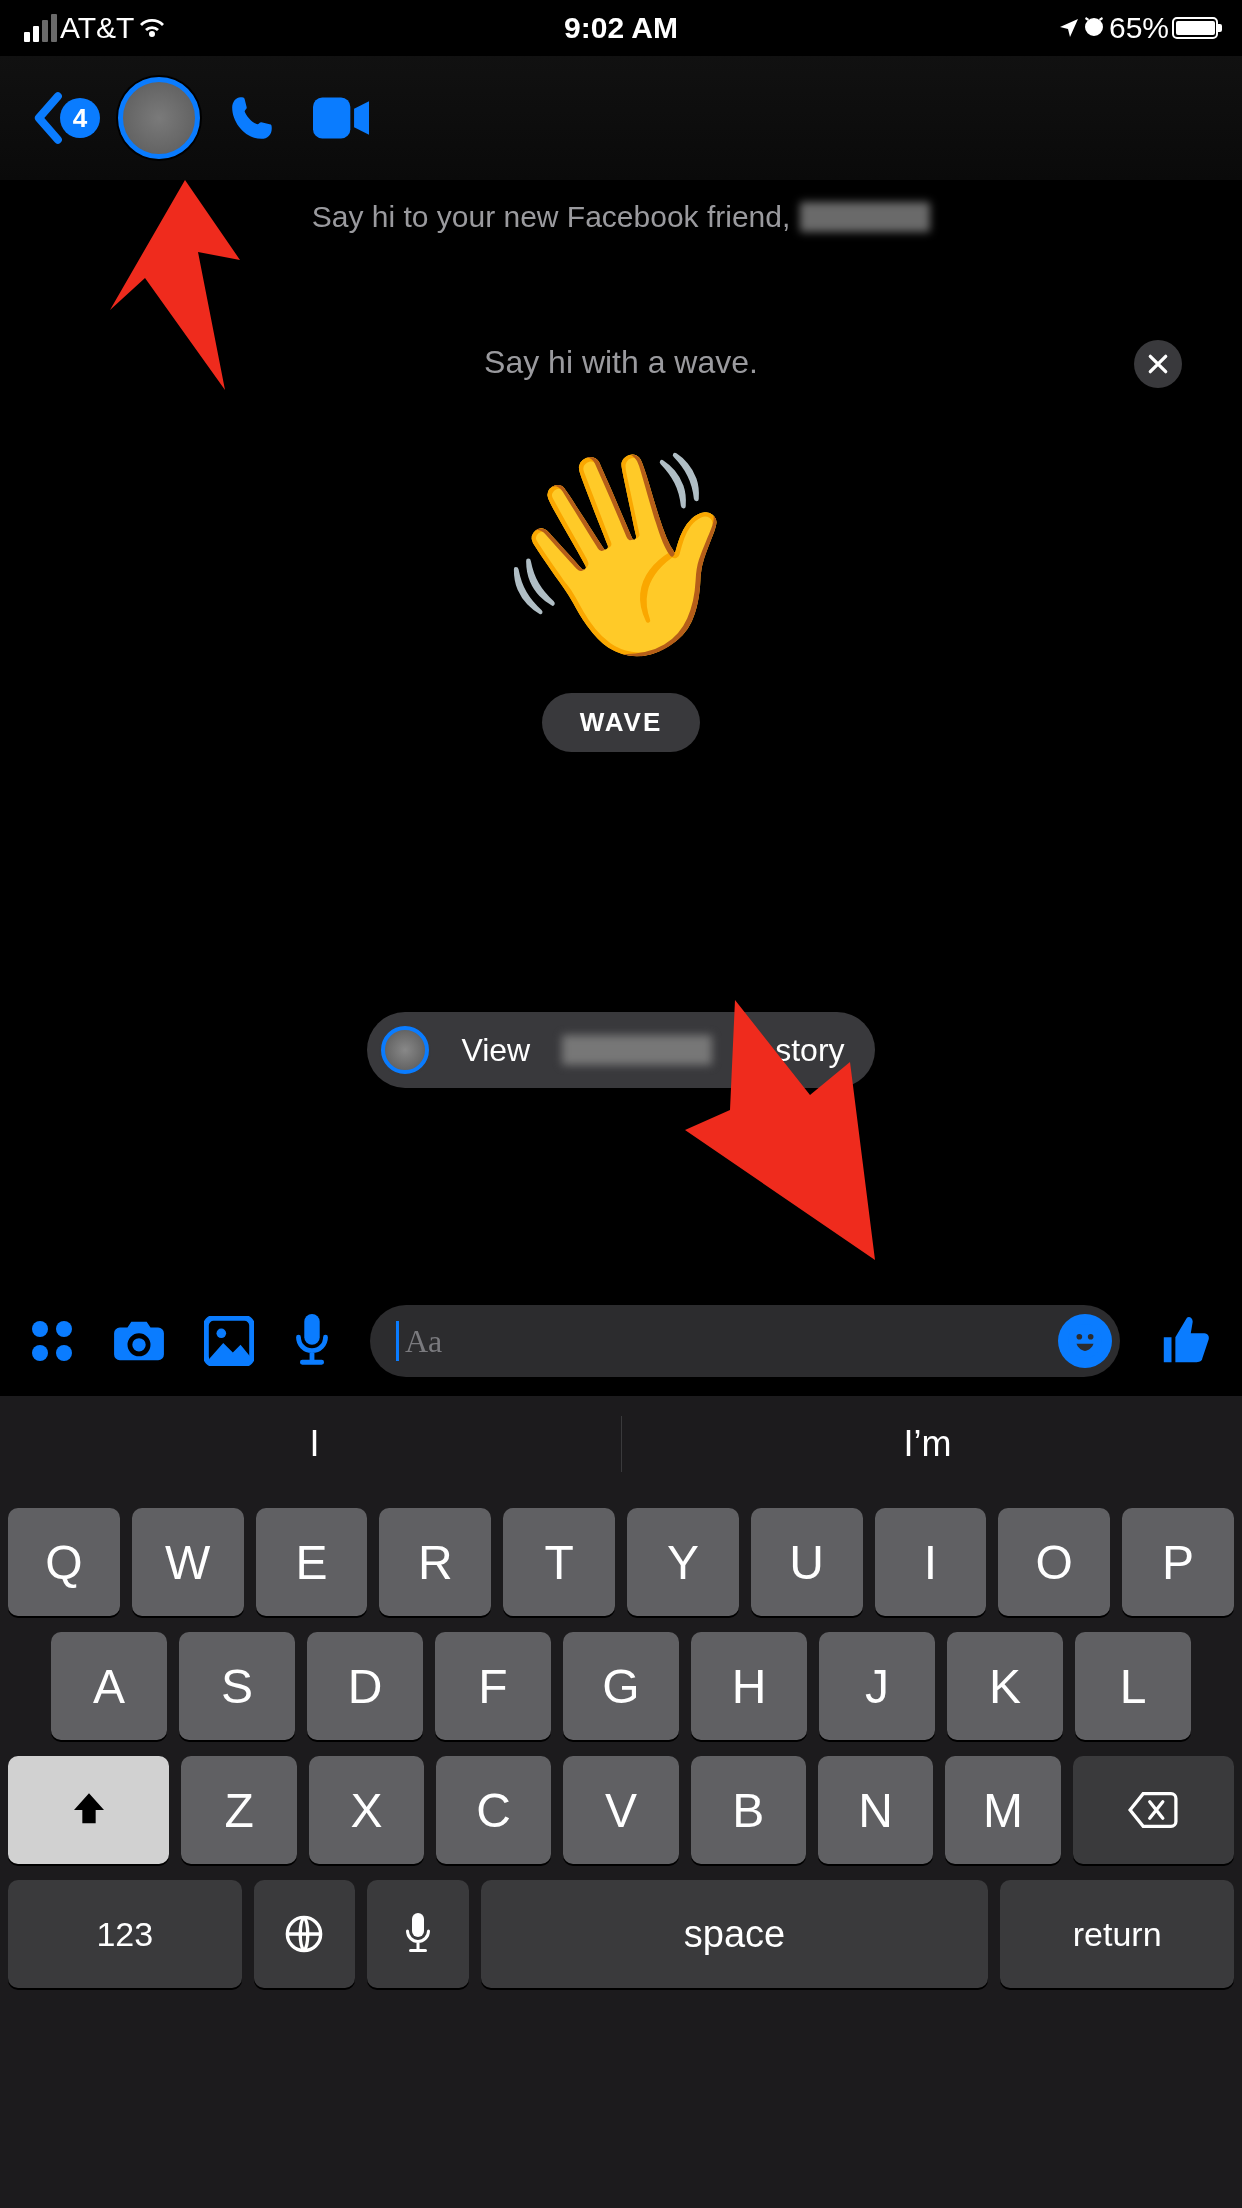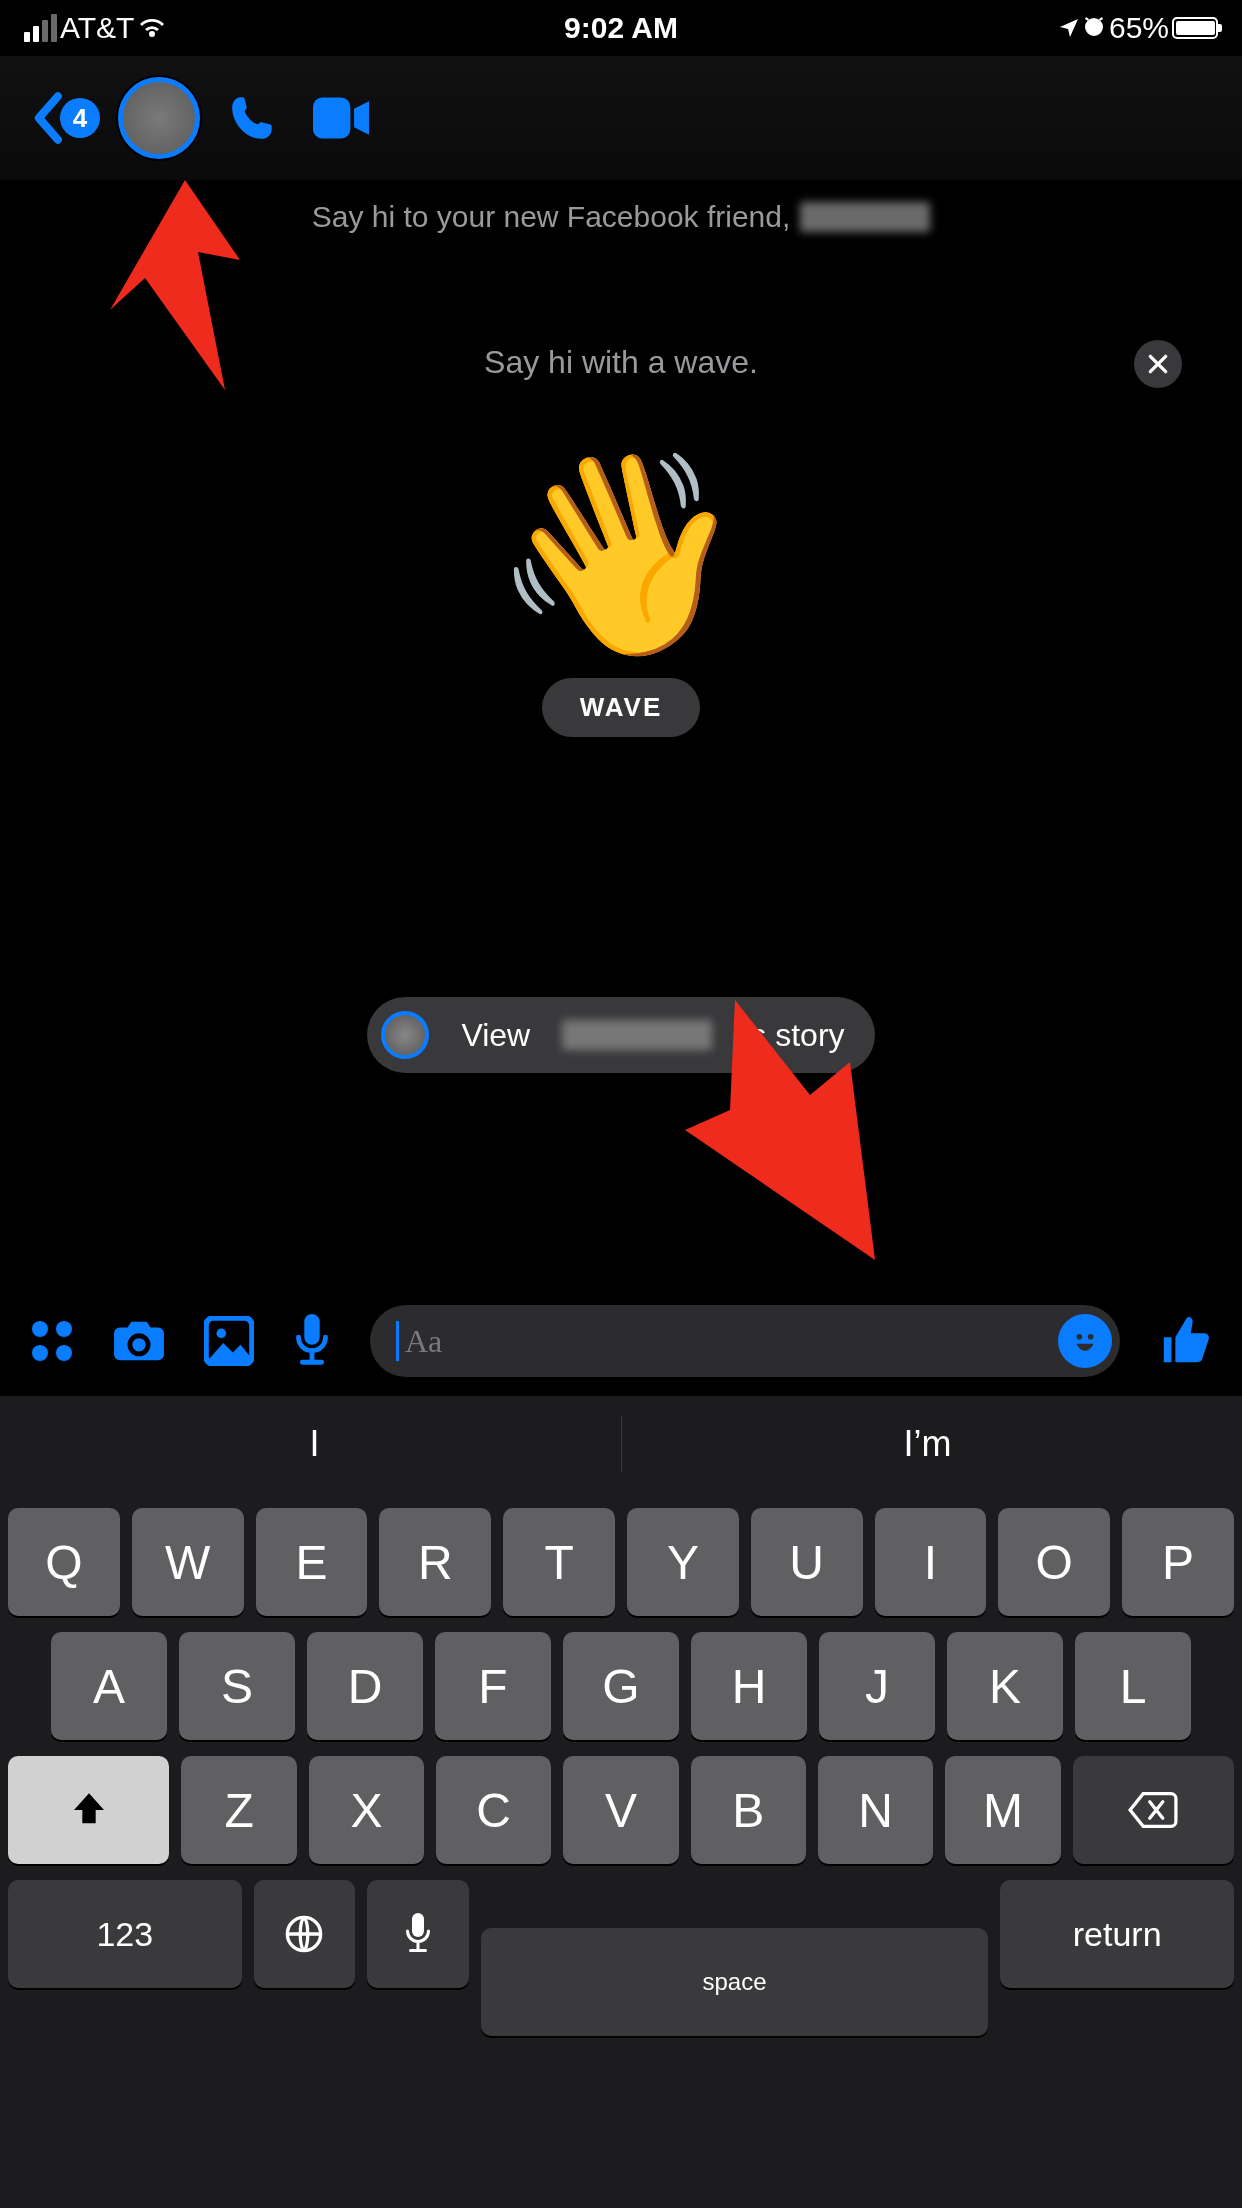--- a/index.html
+++ b/index.html
@@ -32,21 +32,21 @@
   .hicon svg { fill:#0a7cff; }
 
   
   .conv { flex:1; display:flex; flex-direction:column; align-items:center; position:relative; }
   .intro-text { color:#9a9a9e; font-size:30px; margin-top:20px; display:flex; align-items:center; gap:10px;}
   .intro-text .blurred { display:inline-block; width:130px; height:30px; background:#6a6a6a; filter:blur(4px); border-radius:2px;}
   .wave-row { width:100%; position:relative; display:flex; flex-direction:column; align-items:center; margin-top:110px; }
   .wave-text { color:#9a9a9e; font-size:32px; }
   .close-btn { position:absolute; right:60px; top:-4px; width:48px; height:48px; border-radius:50%; background:#39393c; display:flex; align-items:center; justify-content:center; font-size:28px; color:#fff;}
   .wave-emoji { margin-top:70px; font-size:200px; line-height:1; transform: rotate(8deg); }
-  .wave-btn { margin-top:27px; background:#39393c; color:#fff; font-weight:700; font-size:26px; letter-spacing:2px; padding:14px 38px; border-radius:40px; border:none;}
+  .wave-btn { margin-top:42px; background:#39393c; color:#fff; font-weight:700; font-size:26px; letter-spacing:2px; padding:14px 38px; border-radius:40px; border:none;}
   .story-pill { margin-top:260px; background:#39393c; color:#fff; display:flex; align-items:center; gap:32px; padding:14px 30px 14px 14px; border-radius:48px; font-size:32px;}
   .story-pill .story-avatar { width:48px; height:48px; border-radius:50%; background:radial-gradient(circle,#888,#555); border:4px solid #0a7cff; box-shadow:0 0 0 2px #39393c; }
   .story-pill .blurred { display:inline-block; width:150px; height:30px; background:#777; filter:blur(4px); border-radius:2px;}
 
   
   .composer { height:110px; display:flex; align-items:center; gap:38px; padding:0 30px; }
   .comp-icon svg { fill:#0a7cff; display:block; }
   .dots4 { width:44px; height:44px; position:relative; }
   .dots4 span{ position:absolute; width:16px; height:16px; background:#0a7cff; border-radius:50%; }
   .dots4 .d1{top:2px;left:2px}.dots4 .d2{top:2px;right:2px}.dots4 .d3{bottom:2px;left:2px}.dots4 .d4{bottom:2px;right:2px}
@@ -60,21 +60,21 @@
   
   .keyboard { background:#1c1b1d; height:812px; display:flex; flex-direction:column; padding: 0 8px 12px 8px;}
   .suggestions { height:96px; display:flex; }
   .sugg { flex:1; display:flex; align-items:center; justify-content:center; font-size:36px; color:#fff; position:relative;}
   .sugg + .sugg::before { content:""; position:absolute; left:0; top:20px; bottom:20px; width:1px; background:#3a3a3c;}
   .krow { display:flex; gap:12px; margin-top:16px; }
   .krow.center { justify-content:center; }
   .key { flex:1; height:108px; background:#606063; border-radius:10px; display:flex; align-items:center; justify-content:center; font-size:48px; color:#fff; box-shadow: 0 2px 0 #000; }
   .key.fn { background:#3a3a3c; }
   .key.shift { background:#d1d1d1; }
-  .key.space { flex:5; font-size:24px;margin-top:48px; }
+  .key.space { flex:5; font-size:38px; }
   .key.ret { flex:2.3; font-size:34px; }
   .key.num { flex:2.3; font-size:34px; }
   .row2 .key { max-width: 116px; }
   .row3 .key.letter { max-width:116px; }
   .row3 .key.shift, .row3 .key.del { flex:1.4; max-width:none; }
 
   
   .arrow { position:absolute; pointer-events:none; }
   .arrow svg { display:block; }
 

